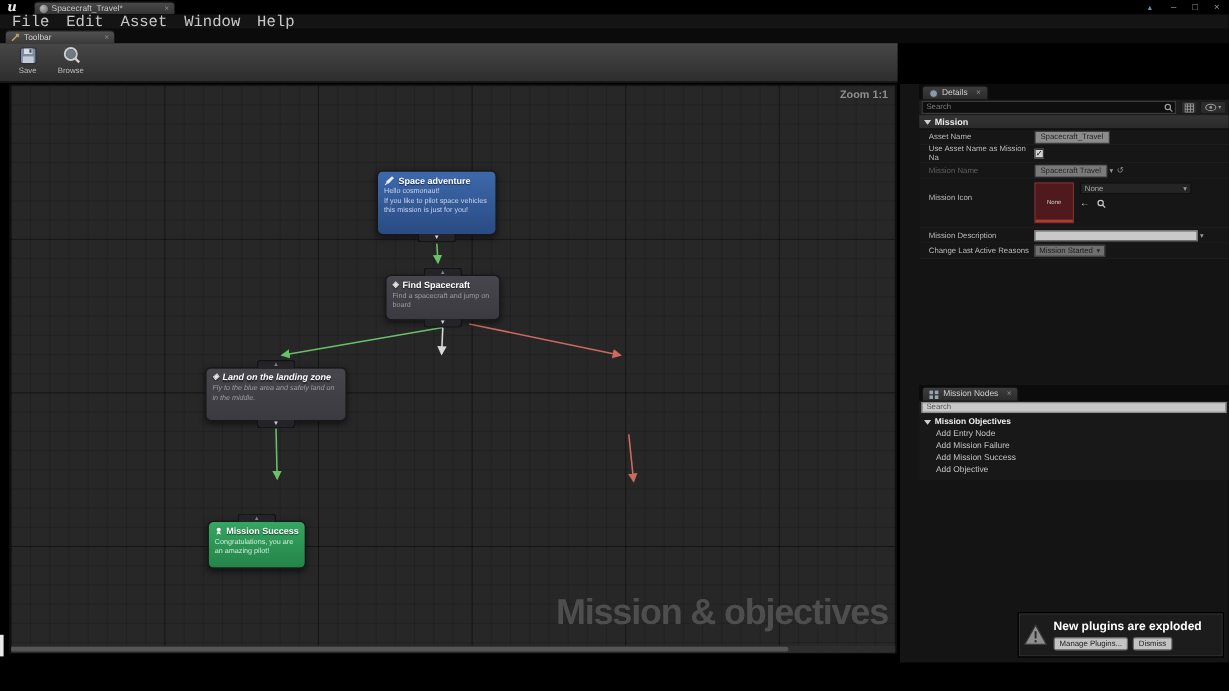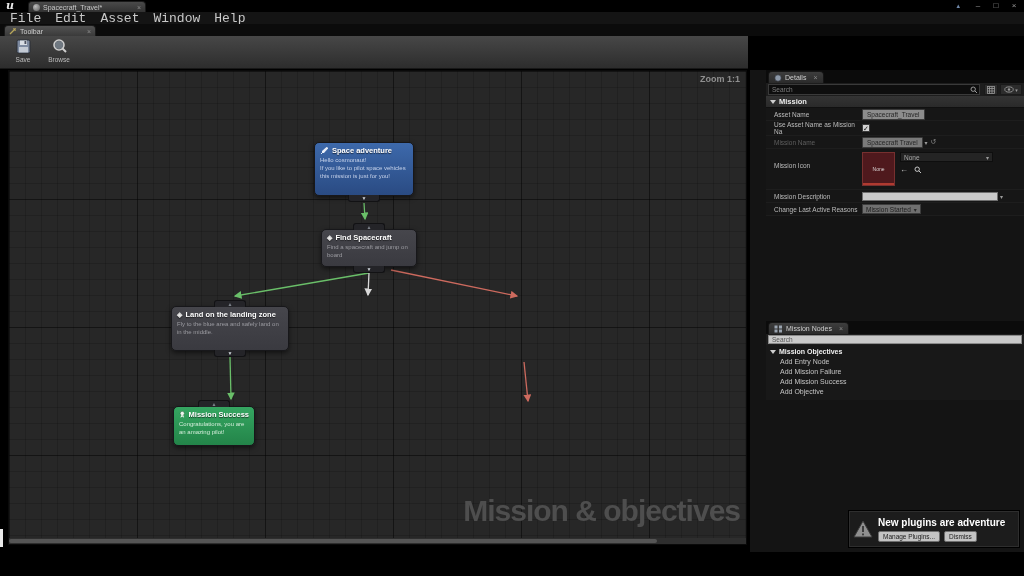--- a/index.html
+++ b/index.html
@@ -53,41 +53,41 @@
   .watermark { position:absolute; right:6px; bottom:16px; color:#4e4e4e; font-size:30px; font-weight:bold; letter-spacing:-1px; }
   .hscroll { position:absolute; left:0; bottom:0; width:739px; height:6px; background:#2e2e2e; }
   .hscroll .handle { position:absolute; left:0; top:1px; width:648px; height:4px; background:#555; border-radius:2px; }
   .left-scroll { position:absolute; left:0; top:529px; width:3px; height:18px; background:#e9e9e9; }
 
   
   .node { position:absolute; border:1px solid #17171a; border-radius:5px; box-shadow:0 2px 5px rgba(0,0,0,0.55);
           padding:3px 5px 4px 5px; }
   .node-gray { background:linear-gradient(#46464c,#3a3a40); }
   .node-blue { background:linear-gradient(#3d69ab,#2a4b83); }
-  .node-green{ background:linear-gradient(#35a661,#238449); }
+  .node-green{ background:linear-gradient(#35a661,#238449);margin-top:28px; }
   .node-red  { background:linear-gradient(#c2503c,#a93f2e); }
   .node-title { display:flex; align-items:center; gap:3px; color:#fff; font-size:7.5px; font-weight:bold;
                 text-shadow:0 1px 1px rgba(0,0,0,0.6); white-space:nowrap; }
   .node-icon { font-size:7px; color:#e8e8e8; line-height:1; }
   .node-desc { margin-top:2px; font-size:6px; line-height:1.3; white-space:pre-line; }
   .node-gray .node-desc { color:#9b9ba1; }
   .node-blue .node-desc { color:#c6d2ea; }
   .node-green .node-desc{ color:#d2ecd9; }
   .node-red .node-desc  { color:#f2cfc7; }
   .pin { position:absolute; width:32px; height:7px; background:#242428; border:1px solid #121214;
          left:50%; transform:translateX(-50%); display:flex; align-items:center; justify-content:center;
          font-size:5px; color:#9aa0a8; line-height:1; }
   .pin-top { top:-7px; border-radius:3px 3px 0 0; border-bottom:none; color:#7d828a; }
   .pin-bottom { bottom:-7px; border-radius:0 0 3px 3px; border-top:none; color:#cfd4da; }
   .badge { position:absolute; top:-8px; right:-8px; width:15px; height:15px; border-radius:50%; background:#0b0b0b;
            color:#fff; font-size:6px; font-weight:bold; display:flex; align-items:center; justify-content:center; }
 
   #n-space { left:305px; top:71px;  width:100px; height:54px; }
   #n-find  { left:312px; top:158px; width:96px;  height:38px; }
-  #n-land  { left:162px; top:235px; width:118px; height:45px; }
+  #n-land  { left:162px; top:235px; width:118px; height:45px;font-style:italic; }
   #n-cows  { left:305px; top:235px; width:108px; height:45px; }
   #n-crush { left:459px; top:235px; width:112px; height:50px; }
   #n-success { left:164px; top:335px; width:82px; height:40px; }
   #n-failure { left:470px; top:337px; width:100px; height:38px; }
 
   
   .right-panel { position:absolute; left:750px; top:70px; width:274px; height:482px; background:#141414;padding-left:16px; }
   .panel-tab-row { height:13px; background:#0b0b0b; position:relative; }
   .panel-tab { position:absolute; left:2px; top:1px; height:12px; background:linear-gradient(#3d3d3d,#2b2b2b);
                border:1px solid #151515; border-bottom:none; border-radius:4px 4px 0 0;
@@ -416,21 +416,21 @@
       <div class="mn-item">Add Objective</div>
     </div>
 
     <div class="notification">
       <svg width="20" height="18" viewBox="0 0 20 18">
         <path d="M10 1 L19 17 L1 17 Z" fill="#8f8f8f" stroke="#3a3a3a"></path>
         <rect x="9.2" y="6" width="1.6" height="6" fill="#2a2a2a"></rect>
         <rect x="9.2" y="13.5" width="1.6" height="1.8" fill="#2a2a2a"></rect>
       </svg>
       <div class="notif-body">
-        <div class="notif-title">New plugins are adventure</div>
+        <div class="notif-title">New plugins are exploded</div>
         <div class="notif-btns">
           <span class="notif-btn">Manage Plugins...</span>
           <span class="notif-btn">Dismiss</span>
         </div>
       </div>
     </div>
 
   </div>
 </div>
 

